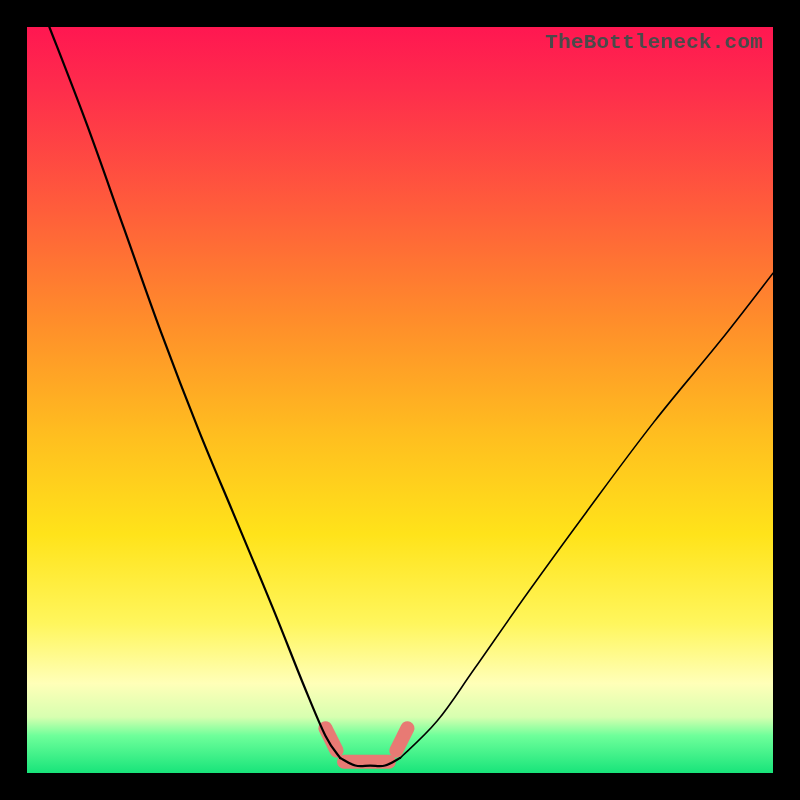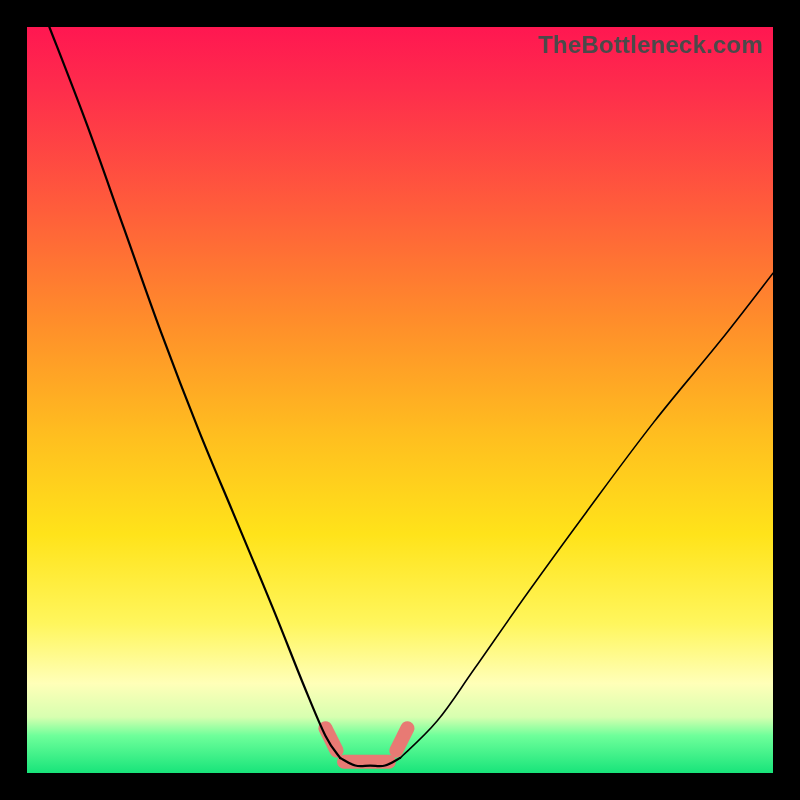--- a/index.html
+++ b/index.html
@@ -39,24 +39,25 @@
       #d7ffb0 92.5%,
       #6eff9a 95%,
       #18e47a 100%
     );
   }
   .watermark {
     position: absolute;
     top: 4px;
     right: 10px;
     color: #4a4a4a;
-    font-size: 24px;
+    font-size: 21px;
     font-weight: 600;
     letter-spacing: 0.2px;
     pointer-events: none;
+    font-family: Liberation Mono, monospace;
   }
   svg.curves {
     position: absolute;
     left: 0;
     top: 0;
     width: 746px;
     height: 746px;
   }
   .curve-main {
     fill: none;

